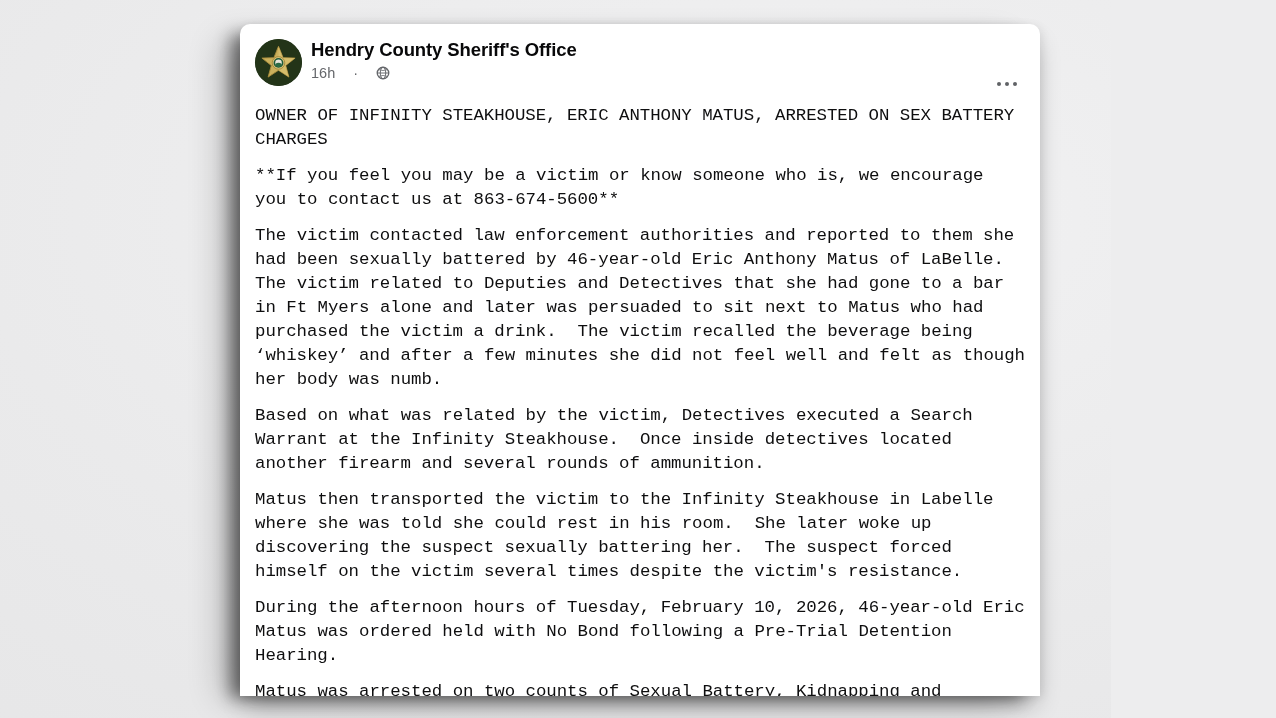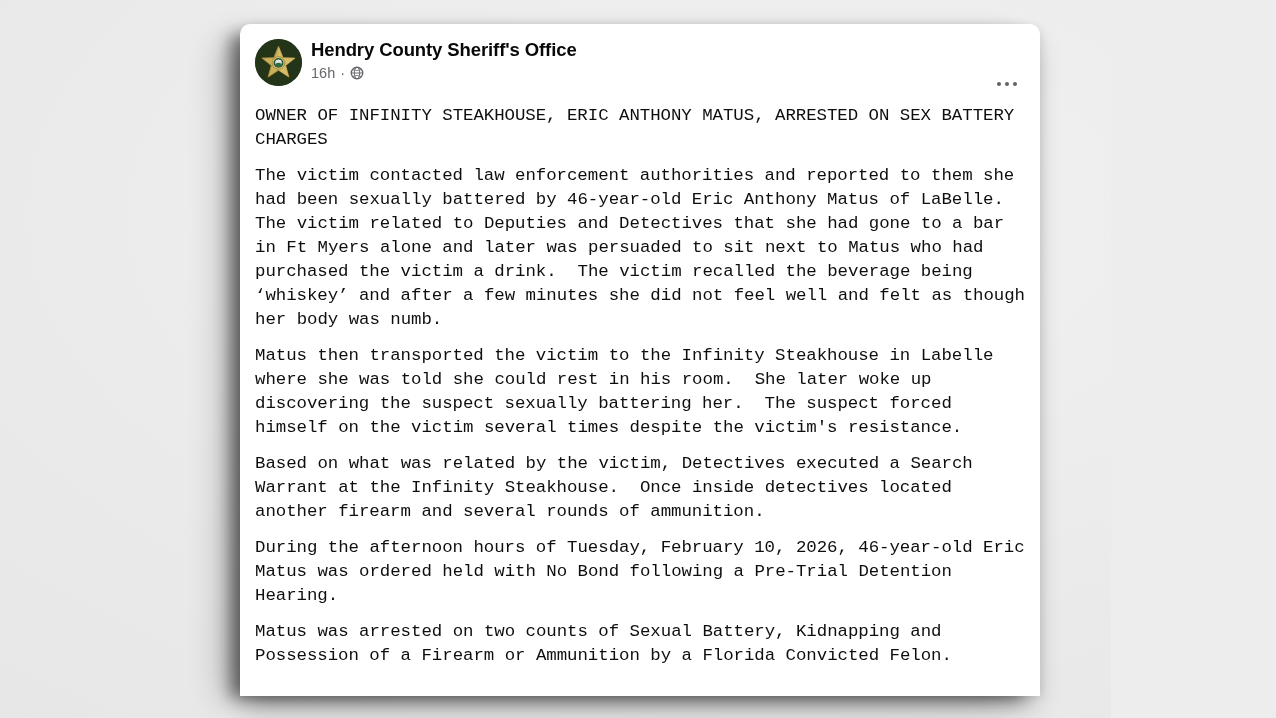--- a/index.html
+++ b/index.html
@@ -79,21 +79,21 @@
     color: #080809;
     line-height: 23px;
     letter-spacing: -0.1px;
     white-space: nowrap;
   }
 
   .meta-row {
     display: flex;
     align-items: center;
     margin-top: 3px;
-    gap: 5px;
+    gap: 18px;
   }
 
   .meta-time {
     font-size: 14.5px;
     color: #65676b;
     line-height: 18px;
   }
 
   .meta-dot {
     font-size: 14.5px;
@@ -192,22 +192,23 @@
       <div class="more-menu">
         <span></span>
         <span></span>
         <span></span>
       </div>
 
     </div>
 
     <div class="post-body" id="post-body">
         <p>OWNER OF INFINITY STEAKHOUSE, ERIC ANTHONY MATUS, ARRESTED ON SEX BATTERY CHARGES</p>
+        <p>**If you feel you may be a victim or know someone who is, we encourage you to contact us at 863-674-5600**</p>
         <p>The victim contacted law enforcement authorities and reported to them she had been sexually battered by 46-year-old Eric Anthony Matus of LaBelle.   The victim related to Deputies and Detectives that she had gone to a bar in Ft Myers alone and later was persuaded to sit next to Matus who had purchased the victim a drink.  The victim recalled the beverage being ‘whiskey’ and after a few minutes she did not feel well and felt as though her body was numb.</p>
+        <p>Based on what was related by the victim, Detectives executed a Search Warrant at the Infinity Steakhouse.  Once inside detectives located another firearm and several rounds of ammunition.</p>
         <p>Matus then transported the victim to the Infinity Steakhouse in Labelle where she was told she could rest in his room.  She later woke up discovering the suspect sexually battering her.  The suspect forced himself on the victim several times despite the victim's resistance.</p>
-        <p>Based on what was related by the victim, Detectives executed a Search Warrant at the Infinity Steakhouse.  Once inside detectives located another firearm and several rounds of ammunition.</p>
         <p>During the afternoon hours of Tuesday, February 10, 2026, 46-year-old Eric Matus was ordered held with No Bond following a Pre-Trial Detention Hearing.</p>
         <p>Matus was arrested on two counts of Sexual Battery, Kidnapping and Possession of a Firearm or Ammunition by a Florida Convicted Felon.</p>
       </div>
 
   </div>
 
 </div>
 
 </body></html>

